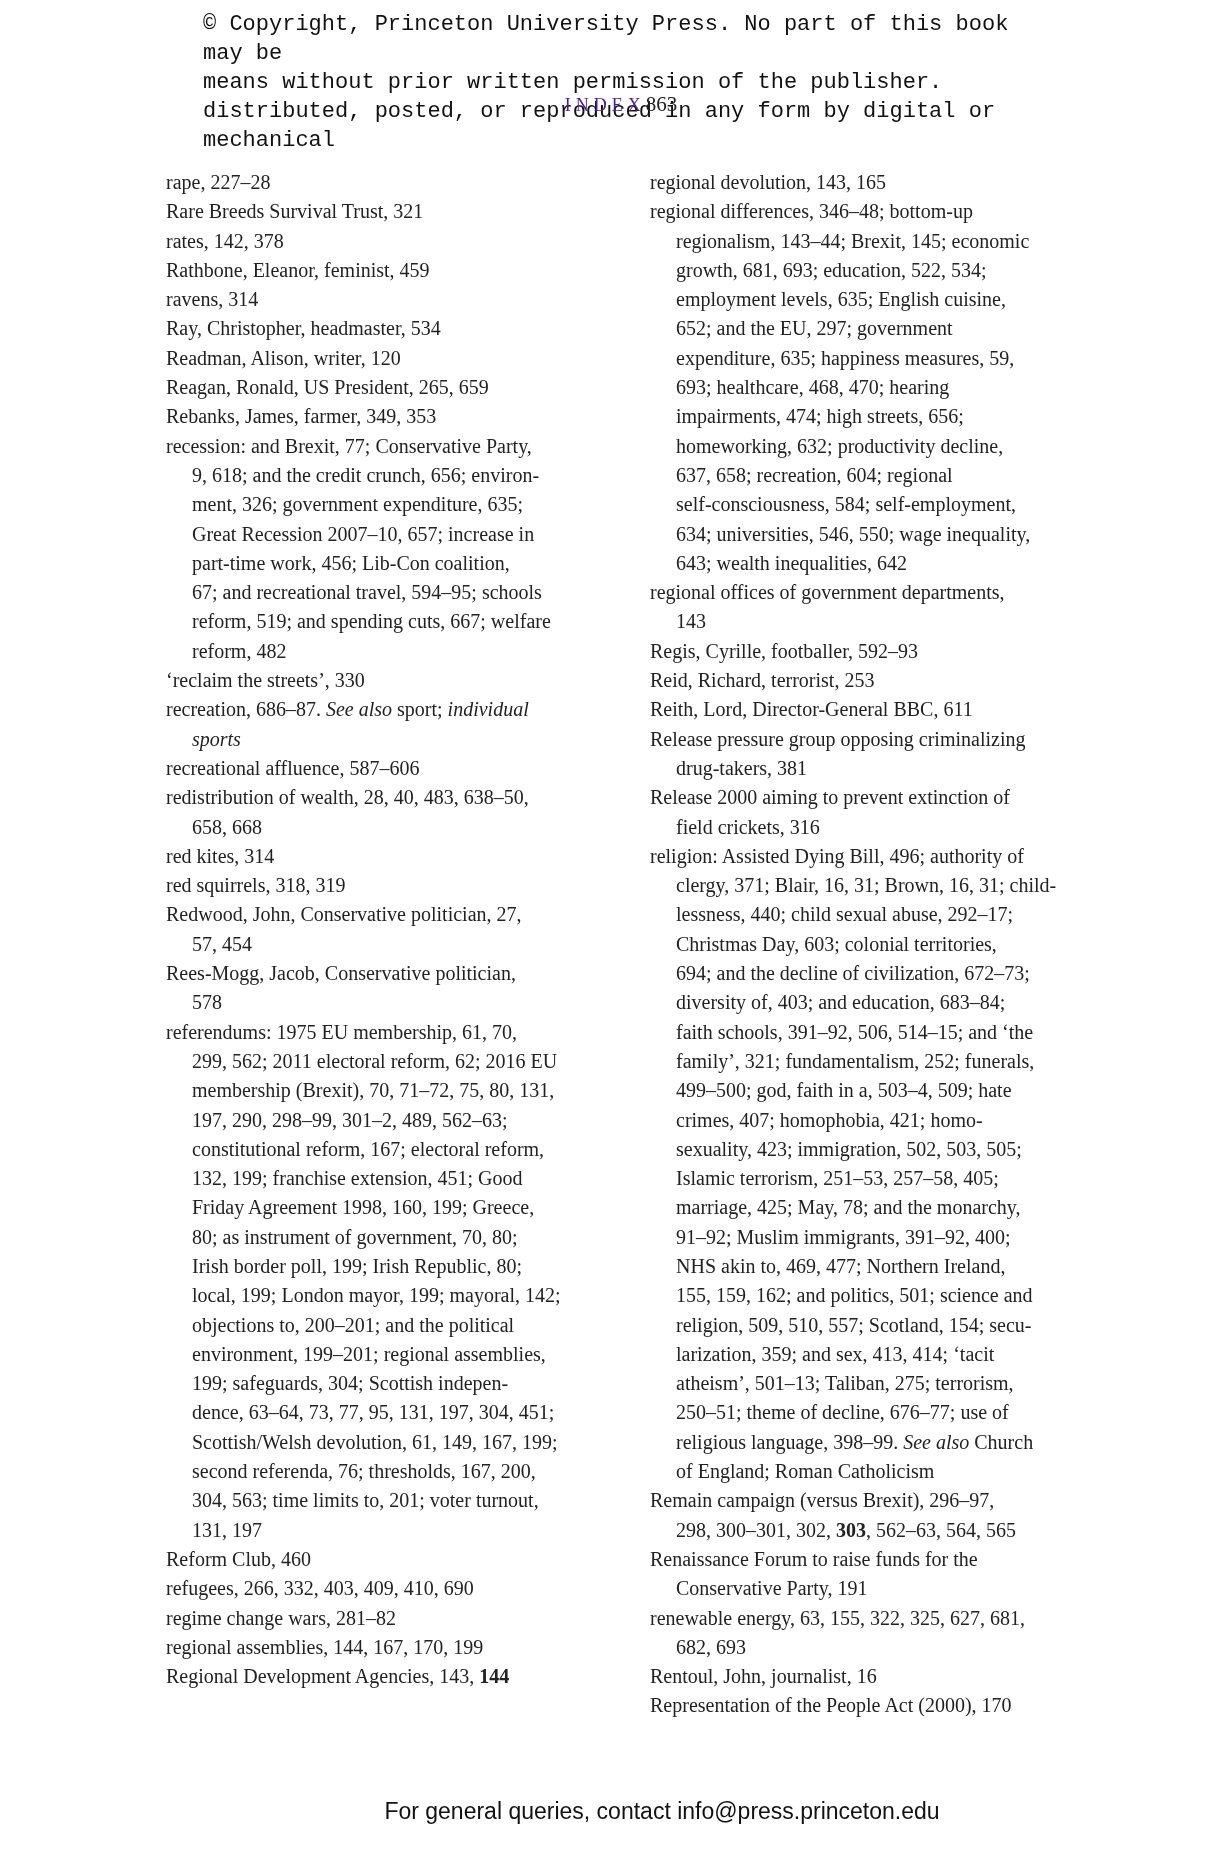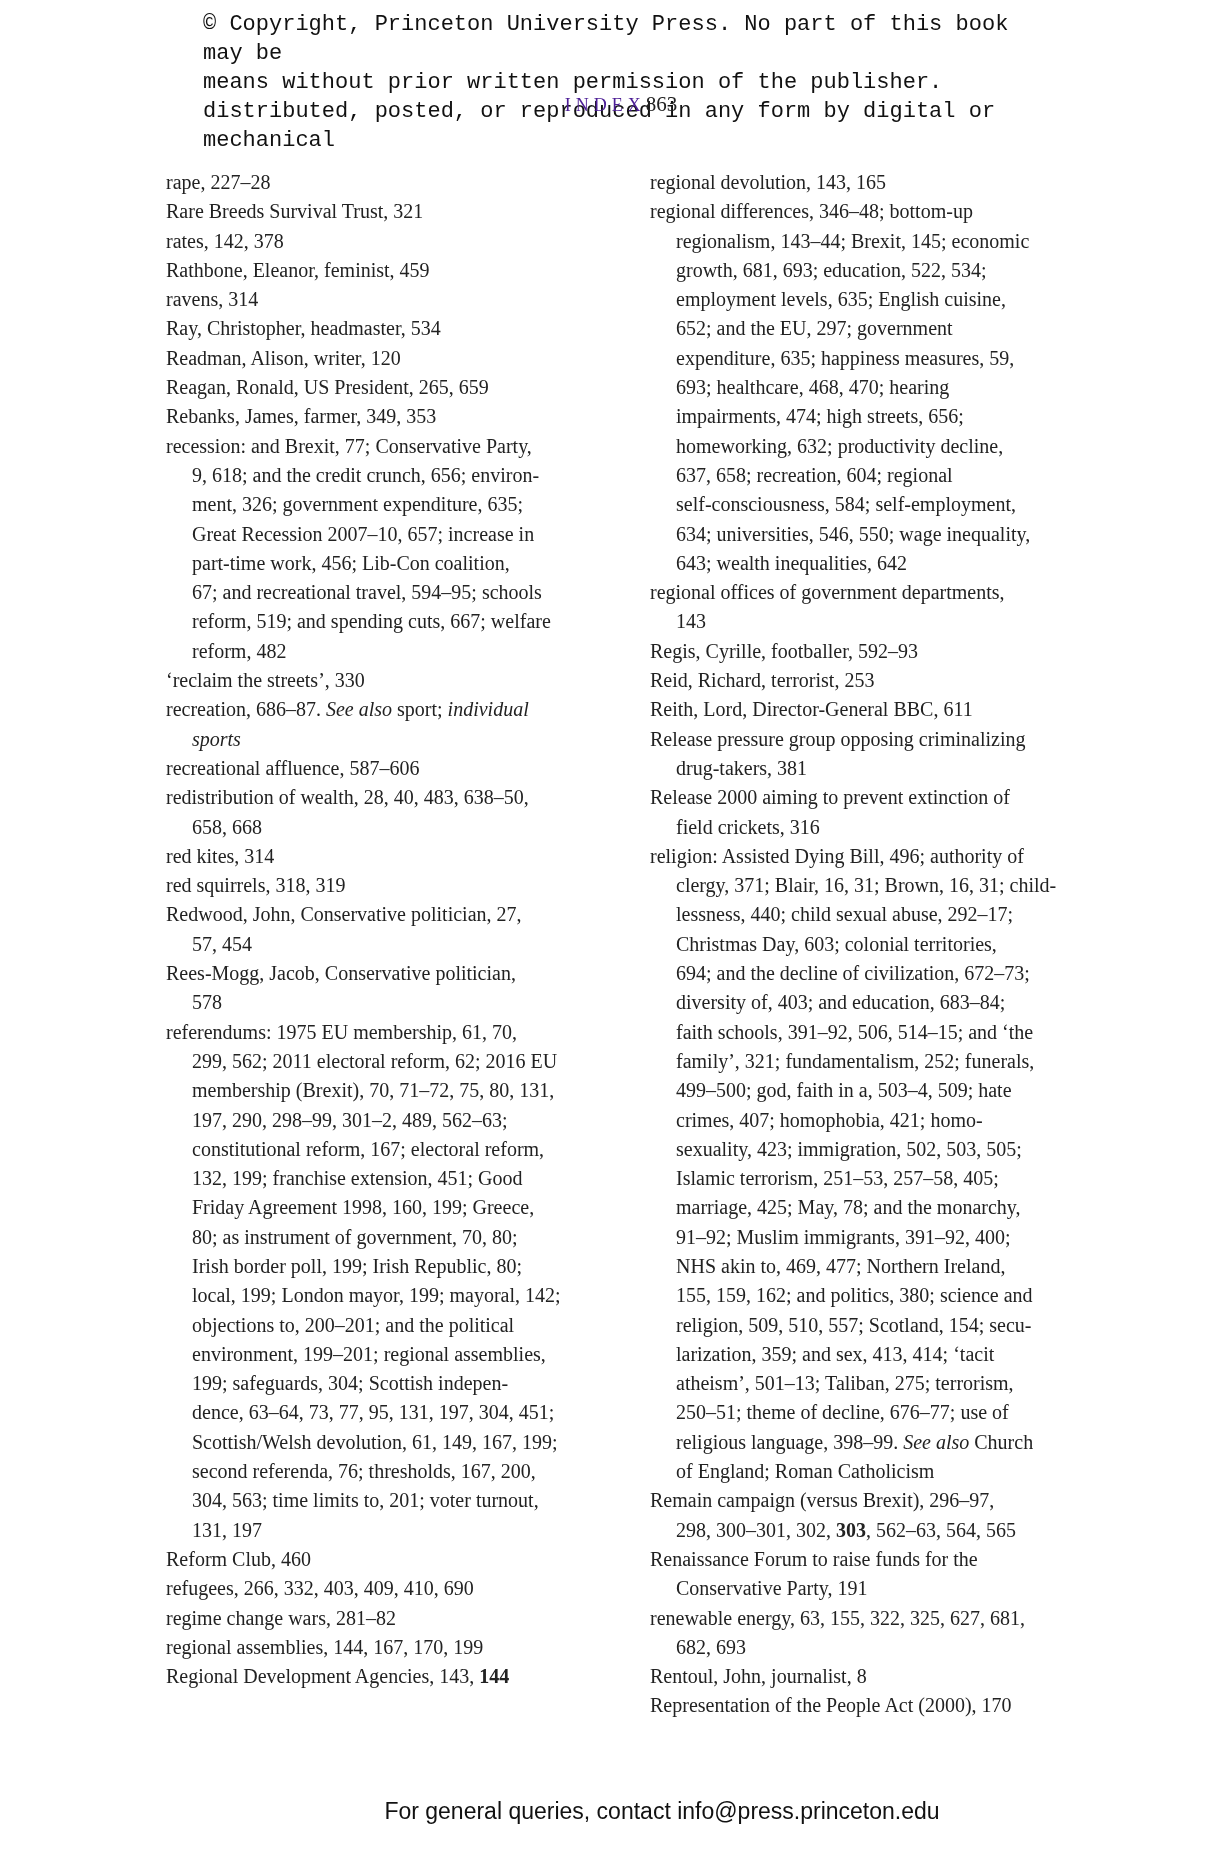--- a/index.html
+++ b/index.html
@@ -234,42 +234,42 @@
         <div class="line cont">diversity of, 403; and education, 683–84;</div>
         <div class="line cont">faith schools, 391–92, 506, 514–15; and ‘the</div>
         <div class="line cont">family’, 321; fundamentalism, 252; funerals,</div>
         <div class="line cont">499–500; god, faith in a, 503–4, 509; hate</div>
         <div class="line cont">crimes, 407; homophobia, 421; homo-</div>
         <div class="line cont">sexuality, 423; immigration, 502, 503, 505;</div>
         <div class="line cont">Islamic terrorism, 251–53, 257–58, 405;</div>
         <div class="line cont">marriage, 425; May, 78; and the monarchy,</div>
         <div class="line cont">91–92; Muslim immigrants, 391–92, 400;</div>
         <div class="line cont">NHS akin to, 469, 477; Northern Ireland,</div>
-        <div class="line cont">155, 159, 162; and politics, 380; science and</div>
+        <div class="line cont">155, 159, 162; and politics, 501; science and</div>
         <div class="line cont">religion, 509, 510, 557; Scotland, 154; secu-</div>
         <div class="line cont">larization, 359; and sex, 413, 414; ‘tacit</div>
         <div class="line cont">atheism’, 501–13; Taliban, 275; terrorism,</div>
         <div class="line cont">250–51; theme of decline, 676–77; use of</div>
         <div class="line cont"><span>religious language, 398–99. </span><span class="it">See also</span><span> Church</span></div>
         <div class="line cont">of England; Roman Catholicism</div>
       </div>
       <div class="entry">
         <div class="line">Remain campaign (versus Brexit), 296–97,</div>
         <div class="line cont"><span>298, 300–301, 302, </span><span class="bd">303</span><span>, 562–63, 564, 565</span></div>
       </div>
       <div class="entry">
         <div class="line">Renaissance Forum to raise funds for the</div>
         <div class="line cont">Conservative Party, 191</div>
       </div>
       <div class="entry">
         <div class="line">renewable energy, 63, 155, 322, 325, 627, 681,</div>
         <div class="line cont">682, 693</div>
       </div>
       <div class="entry">
-        <div class="line">Rentoul, John, journalist, 8</div>
+        <div class="line">Rentoul, John, journalist, 16</div>
       </div>
       <div class="entry">
         <div class="line">Representation of the People Act (2000), 170</div>
       </div>
     </div>
 
   <div class="footer">For general queries, contact info@press.princeton.edu</div>
 
 </div>
 

